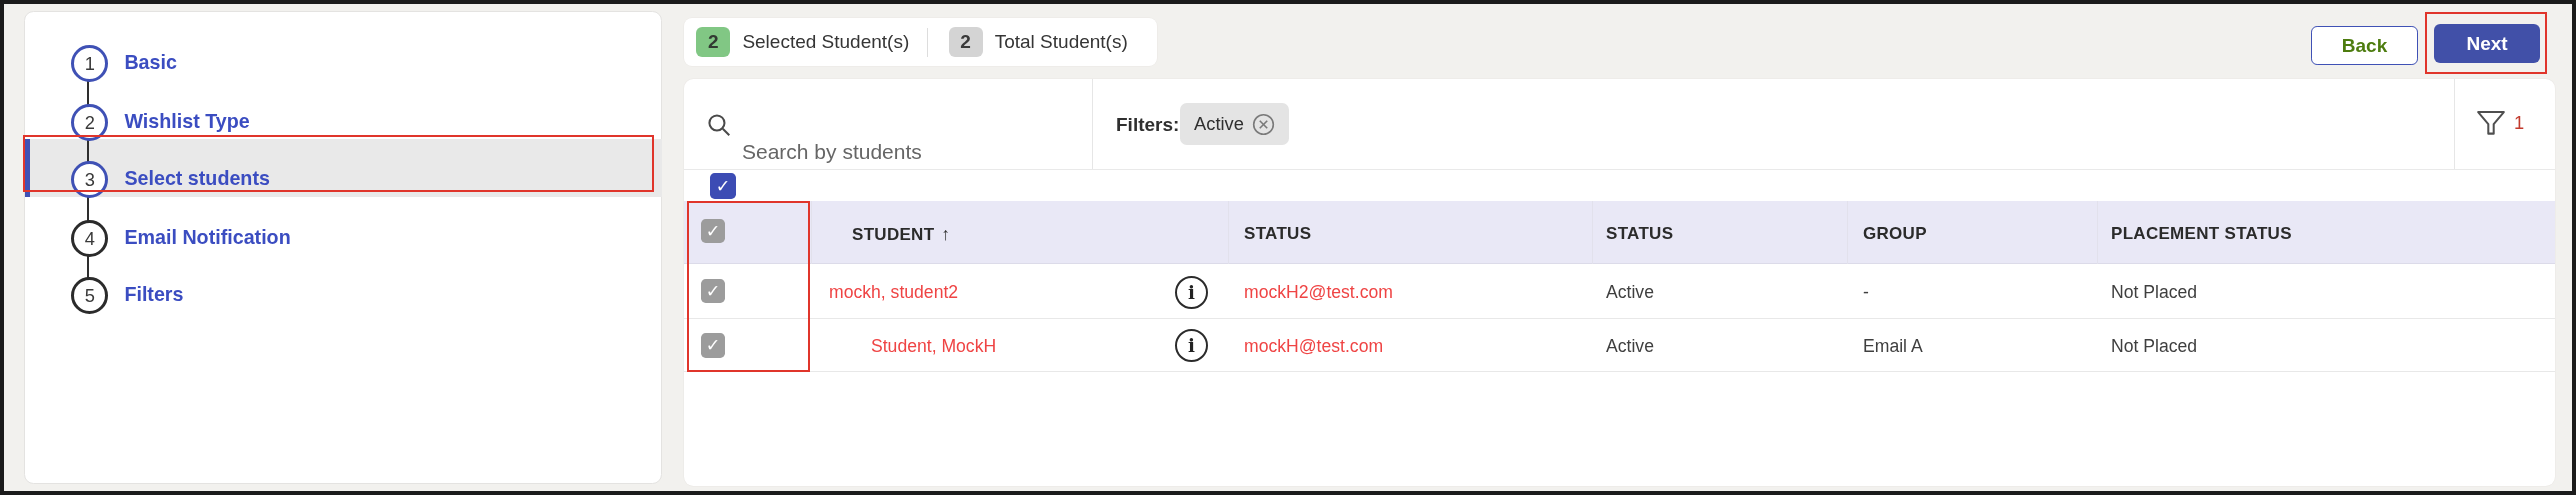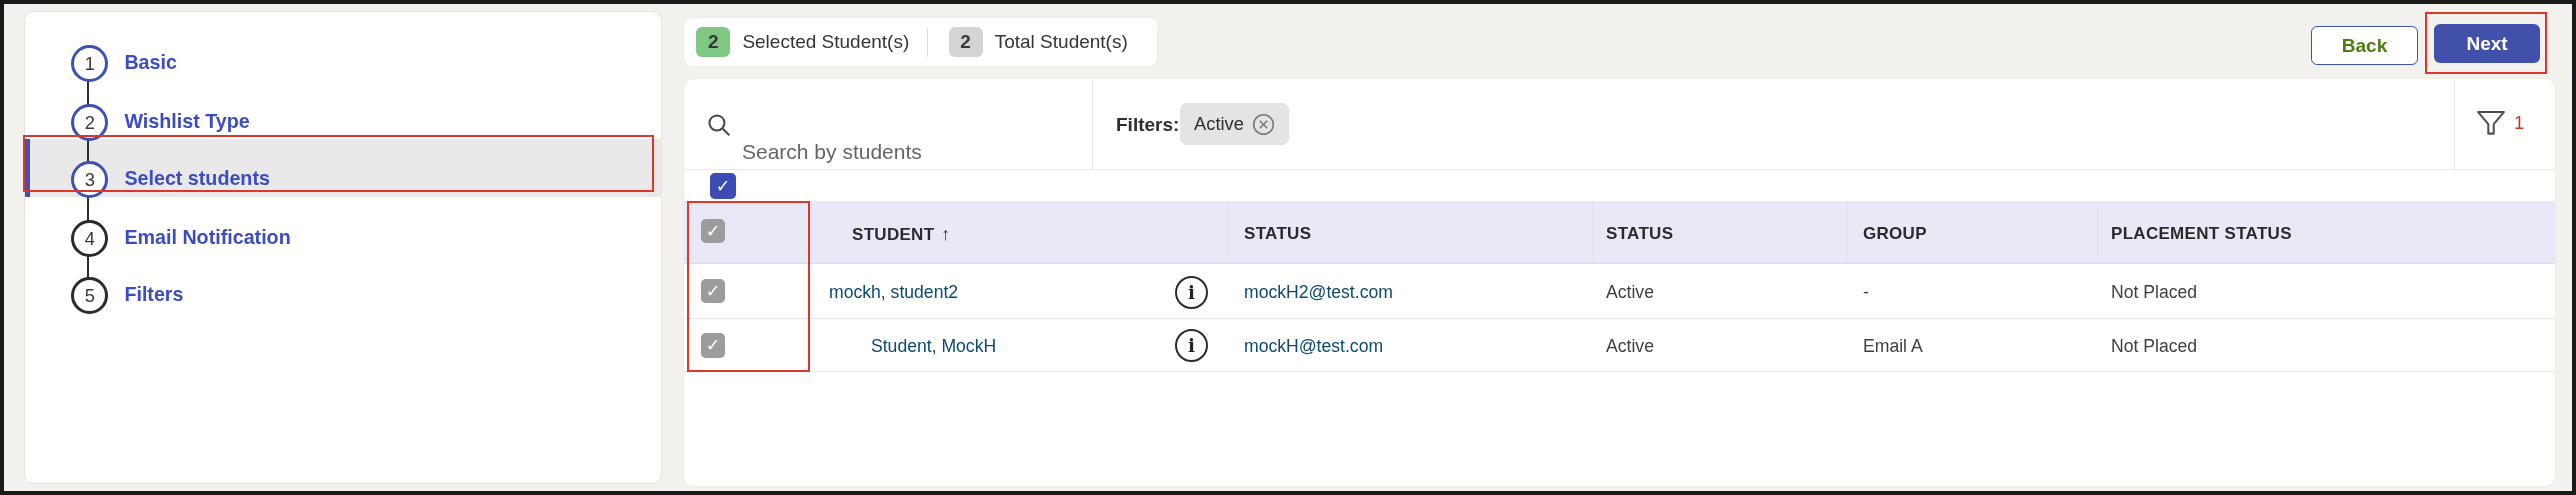--- a/index.html
+++ b/index.html
@@ -55,21 +55,21 @@
   .cbx.gray { background:#9c9c9c; }
   .auto-label { left:64px; top:96px; font-size:18.3px; color:#3a3a3a; }
 
   .thead { left:0; top:122px; width:1871px; height:63px; background:#e9e8f6; border-bottom:0.7px solid #dcdbe9; }
   .th { position:absolute; top:145px; font-size:17px; font-weight:700; color:#2b2b2b; letter-spacing:0.3px; }
   .sort-arrow { font-size:17.6px; font-weight:700; margin-left:6.8px; color:#333; }
   .coldiv { position:absolute; top:122px; width:0.7px; height:171px; background:#e2e1ec; }
 
   .trow { position:absolute; left:0; width:1871px; border-bottom:0.7px solid #e8e8e8; background:#fff; }
   .cell { position:absolute; font-size:17.6px; color:#3f3f3f; }
-  .cell.link { color:#0c4a6e; cursor:pointer; }
+  .cell.link { color:#ef4444; cursor:pointer; }
   .info-badge { position:absolute; left:491px; width:33px; height:33px; border-radius:50%; border:2px solid #2b2b2b; display:flex; align-items:center; justify-content:center; font-family:"DejaVu Serif",serif; font-size:18.3px; font-weight:700; color:#222; cursor:pointer; background:#fff; }
 
   svg { display:block; }
 </style>
 </head>
 <body>
 
 <div class="card sidebar">
   <div class="step-band"></div>
   <div class="step-band-bar"></div>

